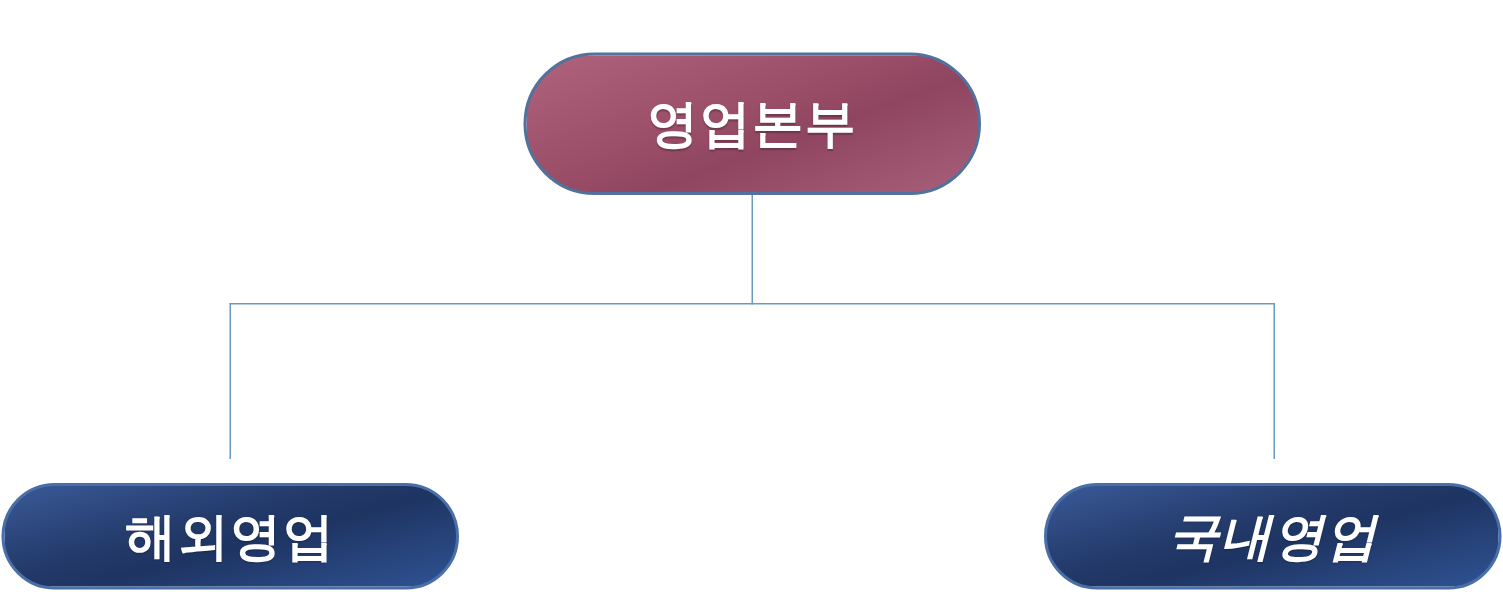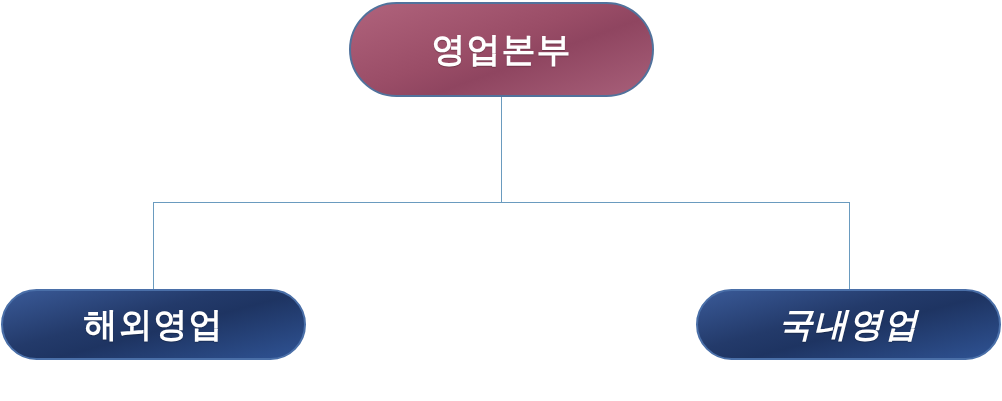--- a/index.html
+++ b/index.html
@@ -20,20 +20,21 @@
       border-radius: 48px;
       display: flex;
       align-items: center;
       justify-content: center;
       color: #ffffff;
       font-weight: bold;
       font-size: 34px;
       letter-spacing: 1px;
       border: 2px solid #4a6fa0;
       text-shadow: 0 1px 1px rgba(0,0,0,0.25);
+      margin-top: 33px;
     }
     .node-root {
       left: 349px;
       top: 2px;
       width: 305px;
       height: 95px;
       background: linear-gradient(160deg, #b0637c 0%, #9a4d67 45%, #8f4560 60%, #a8607a 100%);
       border-color: #51729c;
     }
     .node-child {

